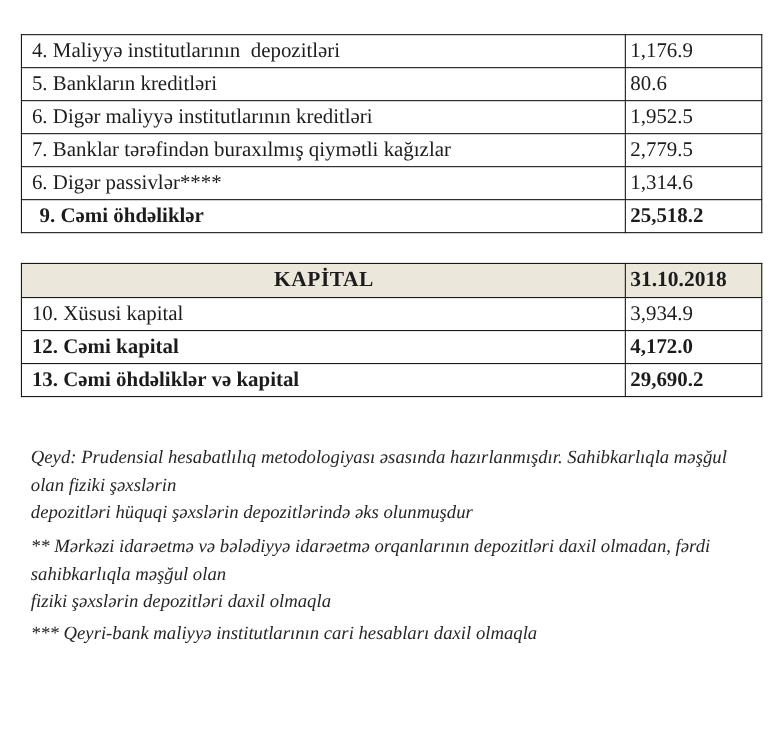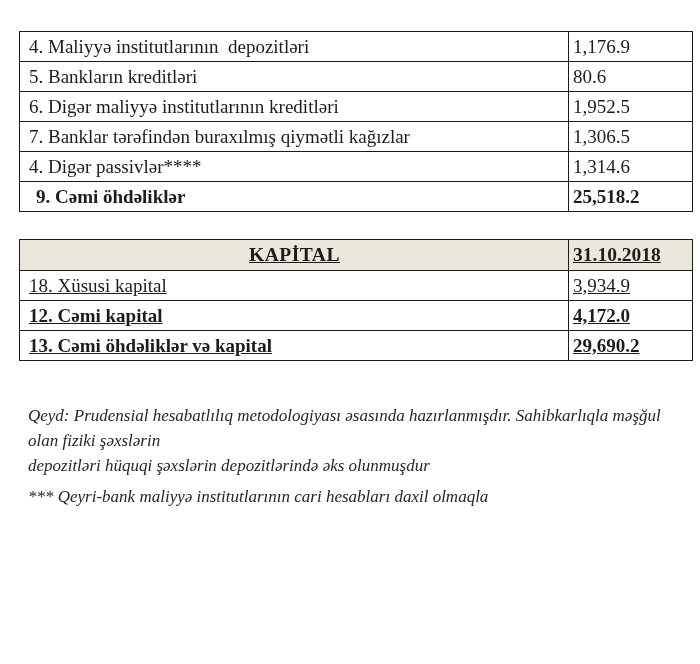--- a/index.html
+++ b/index.html
@@ -17,21 +17,21 @@
     overflow: hidden;
   }
   table.fin {
     position: absolute;
     left: 19px;
     width: 673px;
     border-collapse: collapse;
     table-layout: fixed;
   }
   #liabilities-table { top: 31px; }
-  #capital-table { top: 239px; text-decoration: underline; }
+  #capital-table { top: 239px; }
   table.fin td {
     border: 1.5px solid #1a1a1a;
     font-size: 19px;
     height: 27px;
     vertical-align: middle;
     background: #ffffff;
   }
   td.lbl {
     text-align: left;
     padding: 1px 8px 1px 9px;
@@ -89,62 +89,66 @@
       <tr>
         <td class="lbl">5. Bankların kreditləri</td>
         <td class="val">80.6</td>
       </tr>
       <tr>
         <td class="lbl">6. Digər maliyyə institutlarının kreditləri</td>
         <td class="val">1,952.5</td>
       </tr>
       <tr>
         <td class="lbl">7. Banklar tərəfindən buraxılmış qiymətli kağızlar</td>
-        <td class="val">1,306.5</td>
+        <td class="val">2,779.5</td>
       </tr>
       <tr>
-        <td class="lbl">4. Digər passivlər****</td>
+        <td class="lbl">6. Digər passivlər****</td>
         <td class="val">1,314.6</td>
       </tr>
       <tr class="total">
         <td class="lbl">9. Cəmi öhdəliklər</td>
         <td class="val">25,518.2</td>
       </tr>
     </tbody>
   </table>
 
   <table class="fin" id="capital-table">
     <colgroup>
         <col style="width:549px">
         <col style="width:124px">
       </colgroup>
     <tbody>
       <tr class="head">
         <td class="lbl">KAPİTAL</td>
         <td class="val">31.10.2018</td>
       </tr>
       <tr>
-        <td class="lbl">18. Xüsusi kapital</td>
+        <td class="lbl">10. Xüsusi kapital</td>
         <td class="val">3,934.9</td>
       </tr>
       <tr class="total2">
         <td class="lbl">12. Cəmi kapital</td>
         <td class="val">4,172.0</td>
       </tr>
       <tr class="total2">
         <td class="lbl">13. Cəmi öhdəliklər və kapital</td>
         <td class="val">29,690.2</td>
       </tr>
     </tbody>
   </table>
 
   <div class="footnotes">
     <p class="fn-0">
       <span class="fn-line">Qeyd: Prudensial hesabatlılıq metodologiyası əsasında hazırlanmışdır. Sahibkarlıqla məşğul olan fiziki şəxslərin</span>
       <span class="fn-line">depozitləri hüquqi şəxslərin depozitlərində əks olunmuşdur</span>
     </p>
+    <p class="fn-2">
+      <span class="fn-line">** Mərkəzi idarəetmə və bələdiyyə idarəetmə orqanlarının depozitləri daxil olmadan, fərdi sahibkarlıqla məşğul olan</span>
+      <span class="fn-line">fiziki şəxslərin depozitləri daxil olmaqla</span>
+    </p>
     <p class="fn-3">
       <span class="fn-line">*** Qeyri-bank maliyyə institutlarının cari hesabları daxil olmaqla</span>
     </p>
 
   </div>
 
 </div>
 
 </body></html>

